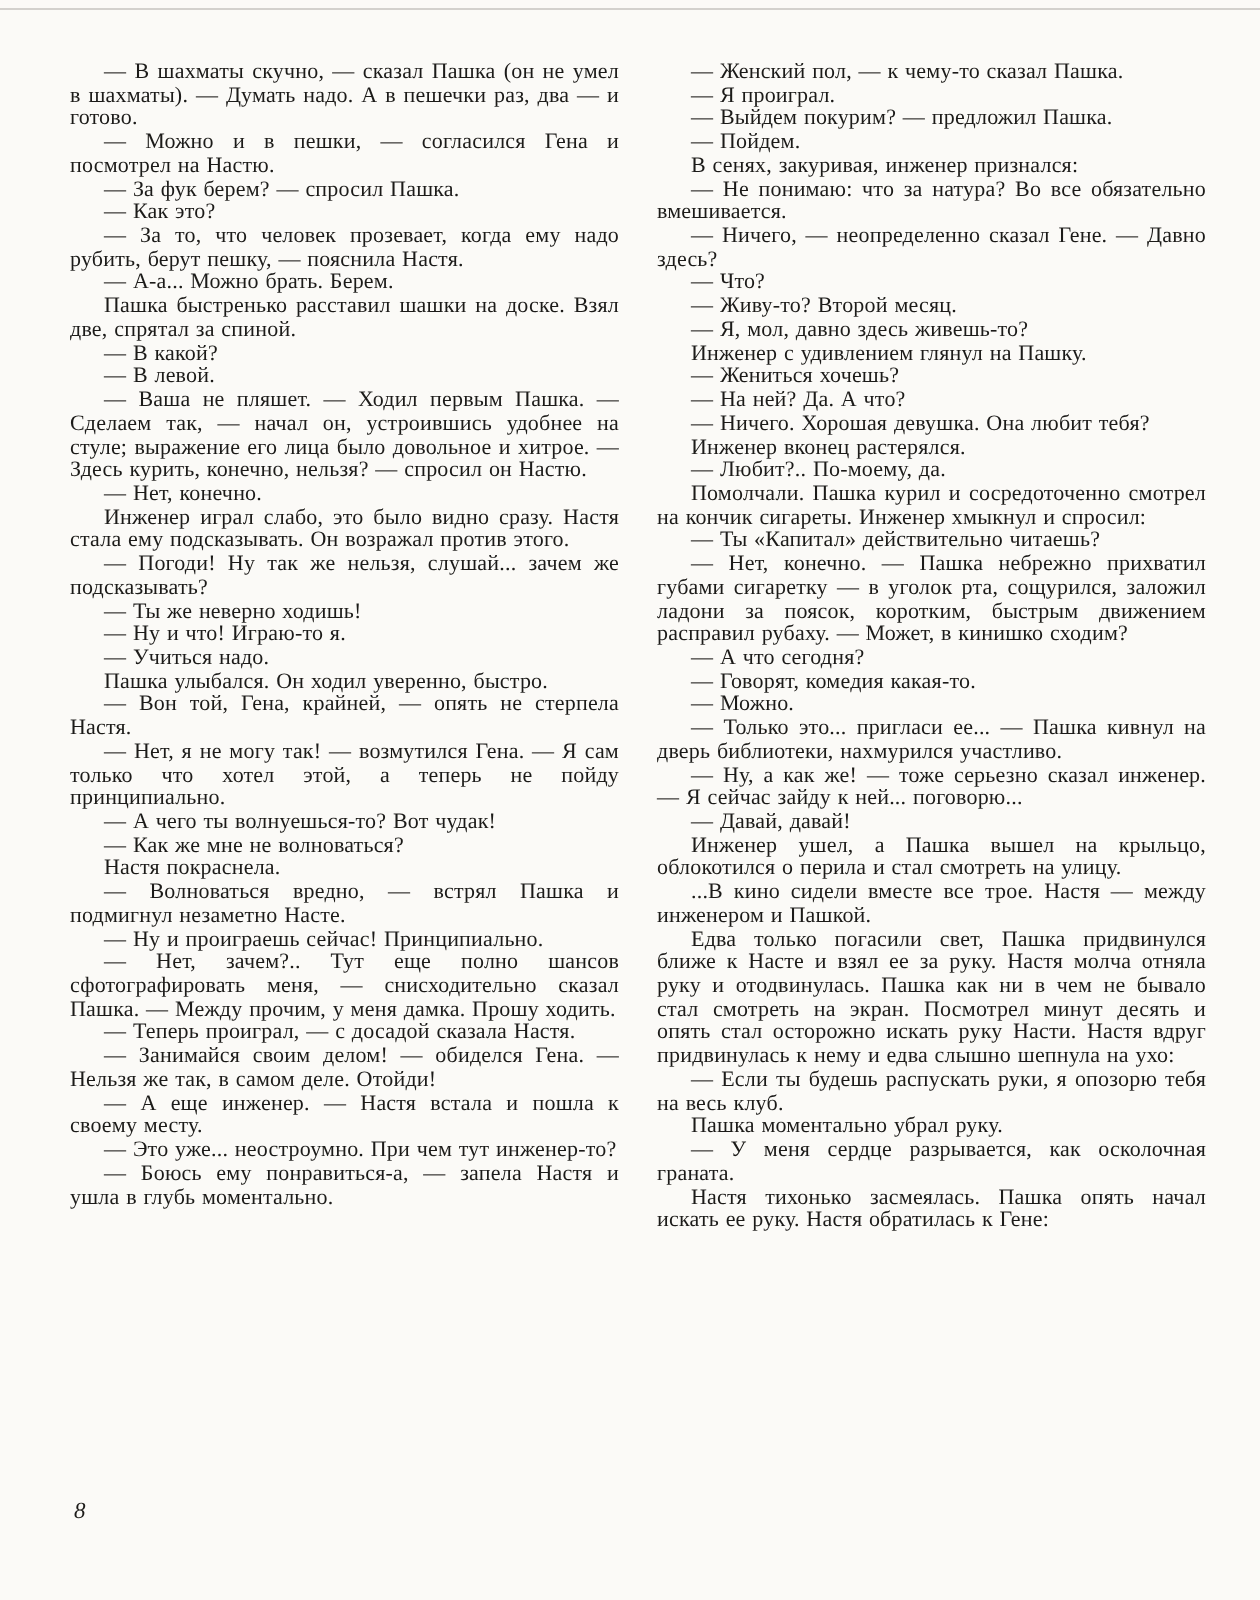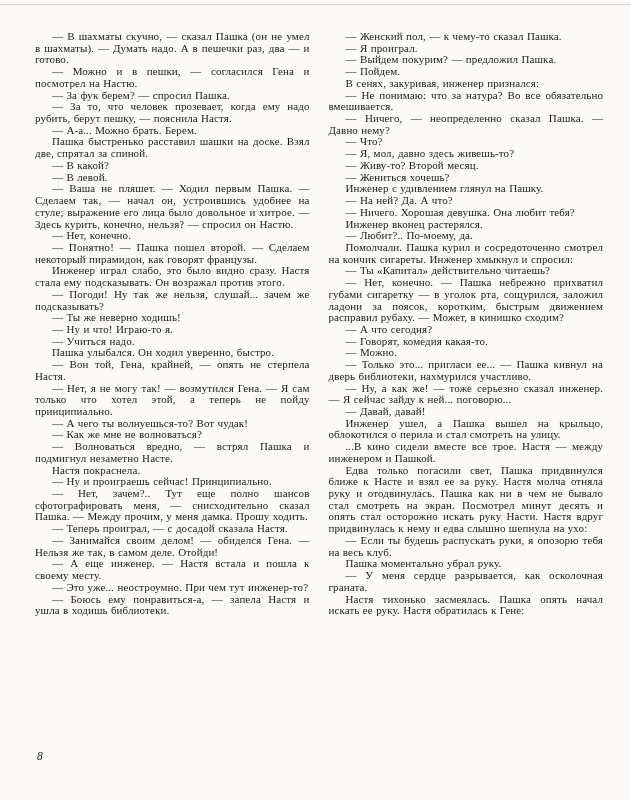--- a/index.html
+++ b/index.html
@@ -63,61 +63,61 @@
 <body>
 
 <div class="book-page" lang="ru">
   <div class="scan-line-top"></div>
 
   <div class="columns">
     <div class="text-column">
         <p>— В шахматы скучно, — сказал Пашка (он не умел в шахматы). — Думать надо. А в пешечки раз, два — и готово.</p>
         <p>— Можно и в пешки, — согласился Гена и посмотрел на Настю.</p>
         <p>— За фук берем? — спросил Пашка.</p>
+        <p>— Как это?</p>
         <p>— За то, что человек прозевает, когда ему надо рубить, берут пешку, — пояснила Настя.</p>
         <p>— А-а... Можно брать. Берем.</p>
         <p>Пашка быстренько расставил шашки на доске. Взял две, спрятал за спиной.</p>
         <p>— В какой?</p>
         <p>— В левой.</p>
         <p>— Ваша не пляшет. — Ходил первым Пашка. — Сделаем так, — начал он, устроившись удобнее на стуле; выражение его лица было довольное и хитрое. — Здесь курить, конечно, нельзя? — спросил он Настю.</p>
         <p>— Нет, конечно.</p>
-        <p>— Понятно! — Пашка пошел второй. — Сделаем некоторый пирамидон, как говорят французы.</p>
         <p>Инженер играл слабо, это было видно сразу. Настя стала ему подсказывать. Он возражал против этого.</p>
         <p>— Погоди! Ну так же нельзя, слушай... зачем же подсказывать?</p>
         <p>— Ты же неверно ходишь!</p>
         <p>— Ну и что! Играю-то я.</p>
         <p>— Учиться надо.</p>
         <p>Пашка улыбался. Он ходил уверенно, быстро.</p>
         <p>— Вон той, Гена, крайней, — опять не стерпела Настя.</p>
         <p>— Нет, я не могу так! — возмутился Гена. — Я сам только что хотел этой, а теперь не пойду принципиально.</p>
         <p>— А чего ты волнуешься-то? Вот чудак!</p>
         <p>— Как же мне не волноваться?</p>
+        <p>Настя покраснела.</p>
         <p>— Волноваться вредно, — встрял Пашка и подмигнул незаметно Насте.</p>
-        <p>Настя покраснела.</p>
         <p>— Ну и проиграешь сейчас! Принципиально.</p>
         <p>— Нет, зачем?.. Тут еще полно шансов сфотографировать меня, — снисходительно сказал Пашка. — Между прочим, у меня дамка. Прошу ходить.</p>
         <p>— Теперь проиграл, — с досадой сказала Настя.</p>
         <p>— Занимайся своим делом! — обиделся Гена. — Нельзя же так, в самом деле. Отойди!</p>
         <p>— А еще инженер. — Настя встала и пошла к своему месту.</p>
         <p>— Это уже... неостроумно. При чем тут инженер-то?</p>
-        <p>— Боюсь ему понравиться-а, — запела Настя и ушла в ходишь библиотеки.</p>
+        <p>— Боюсь ему понравиться-а, — запела Настя и ушла в глубь моментально.</p>
       </div>
     <div class="text-column">
         <p>— Женский пол, — к чему-то сказал Пашка.</p>
         <p>— Я проиграл.</p>
         <p>— Выйдем покурим? — предложил Пашка.</p>
         <p>— Пойдем.</p>
         <p>В сенях, закуривая, инженер признался:</p>
         <p>— Не понимаю: что за натура? Во все обязательно вмешивается.</p>
-        <p>— Ничего, — неопределенно сказал Пашка. — Давно нему?</p>
+        <p>— Ничего, — неопределенно сказал Гене. — Давно здесь?</p>
         <p>— Что?</p>
+        <p>— Живу-то? Второй месяц.</p>
         <p>— Я, мол, давно здесь живешь-то?</p>
-        <p>— Живу-то? Второй месяц.</p>
+        <p>Инженер с удивлением глянул на Пашку.</p>
         <p>— Жениться хочешь?</p>
-        <p>Инженер с удивлением глянул на Пашку.</p>
         <p>— На ней? Да. А что?</p>
         <p>— Ничего. Хорошая девушка. Она любит тебя?</p>
         <p>Инженер вконец растерялся.</p>
         <p>— Любит?.. По-моему, да.</p>
         <p>Помолчали. Пашка курил и сосредоточенно смотрел на кончик сигареты. Инженер хмыкнул и спросил:</p>
         <p>— Ты «Капитал» действительно читаешь?</p>
         <p>— Нет, конечно. — Пашка небрежно прихватил губами сигаретку — в уголок рта, сощурился, заложил ладони за поясок, коротким, быстрым движением расправил рубаху. — Может, в кинишко сходим?</p>
         <p>— А что сегодня?</p>
         <p>— Говорят, комедия какая-то.</p>
         <p>— Можно.</p>

